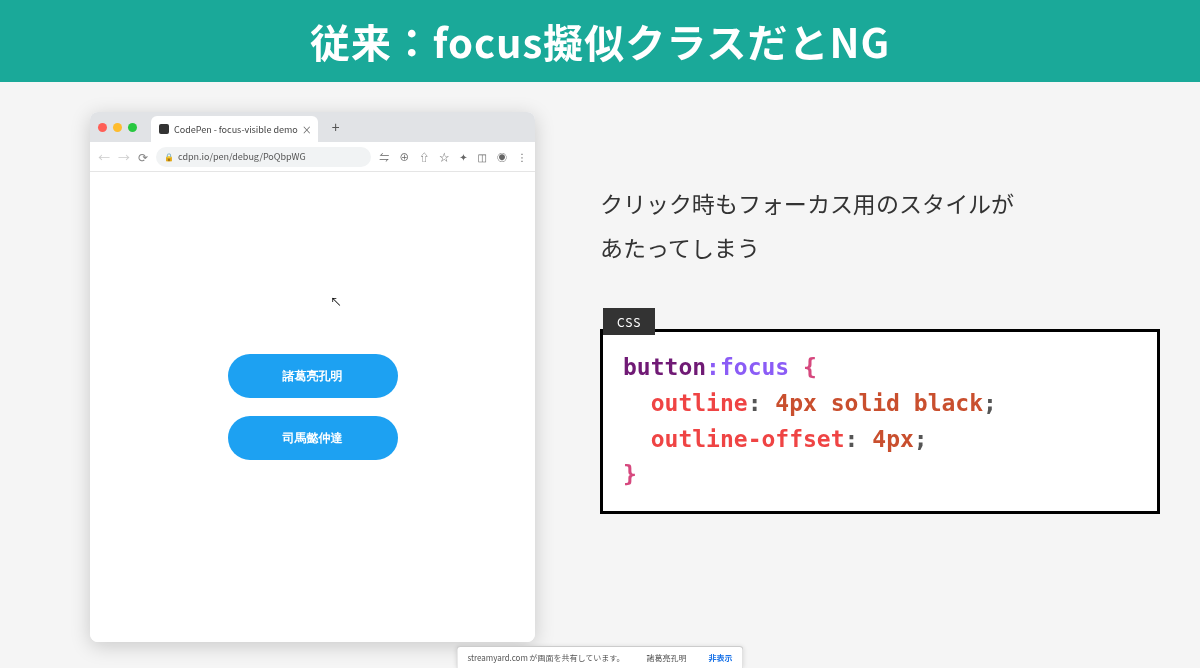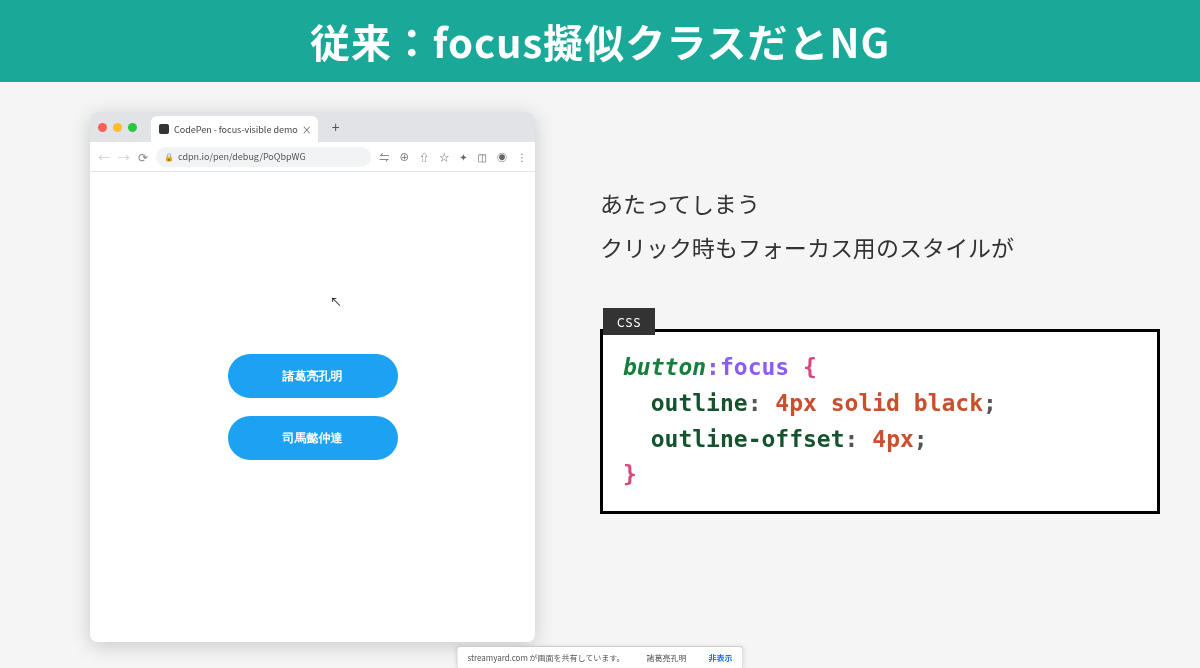--- a/index.html
+++ b/index.html
@@ -142,24 +142,24 @@
       padding: 5px 14px;
       letter-spacing: 1px;
     }
     .code {
       font-family: "SF Mono", Menlo, Consolas, monospace;
       font-size: 23px;
       line-height: 1.55;
       white-space: pre;
       font-weight: 600;
     }
-    .tok-sel { color: #15803d; font-style: italic; }
+    .tok-sel { color: #701a75; }
     .tok-pseudo { color: #8b5cf6; }
     .tok-brace { color: #d6487e; }
-    .tok-prop { color: #14532d; }
+    .tok-prop { color: #ef4444; }
     .tok-col { color: #555; }
     .tok-val { color: #c94f2e; }
     .tok-punc { color: #555; }
 
     
     .share-pill {
       position: absolute;
       bottom: 0;
       left: 50%;
       transform: translateX(-50%);
@@ -223,22 +223,22 @@
       <div class="viewport">
         <span class="cursor">↖</span>
         <button class="blue-btn">諸葛亮孔明</button>
         <button class="blue-btn">司馬懿仲達</button>
       </div>
     </div>
   </div>
 
   <div class="right-col">
     <div class="explain-text">
+      <div>クリック時もフォーカス用のスタイルが</div>
       <div>あたってしまう</div>
-      <div>クリック時もフォーカス用のスタイルが</div>
     </div>
     <div class="css-block">
       <div class="css-label">CSS</div>
       <div class="code"><span class="tok-sel">button</span><span class="tok-pseudo">:focus</span><span class="tok-brace"> {</span>
   <span class="tok-prop">outline</span><span class="tok-col">: </span><span class="tok-val">4px solid black</span><span class="tok-punc">;</span>
   <span class="tok-prop">outline-offset</span><span class="tok-col">: </span><span class="tok-val">4px</span><span class="tok-punc">;</span>
 <span class="tok-brace">}</span></div>
     </div>
   </div>
 

